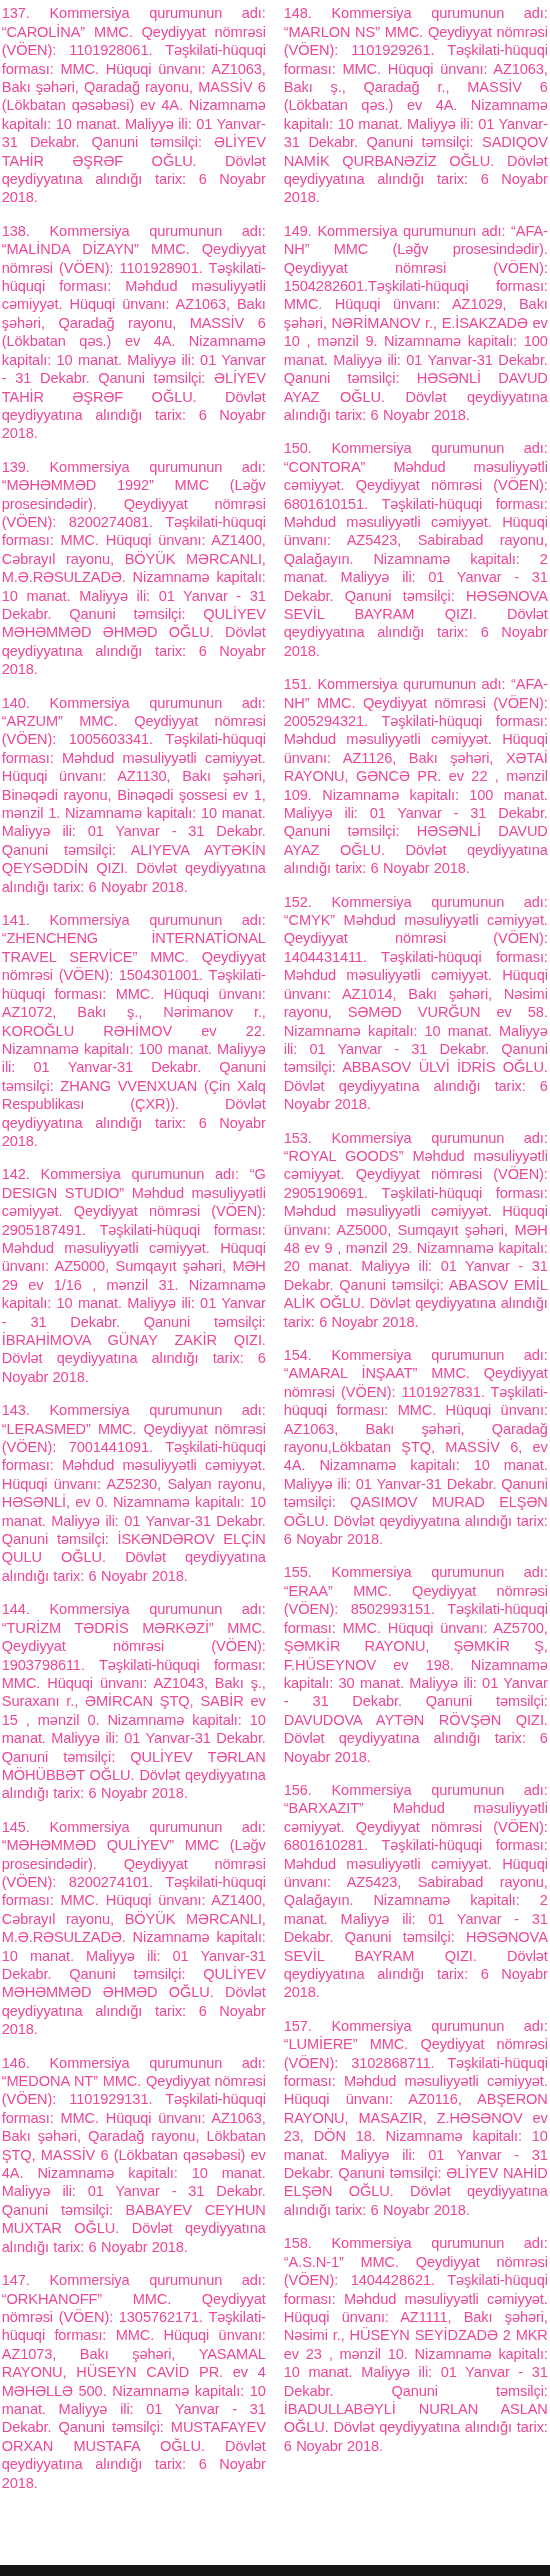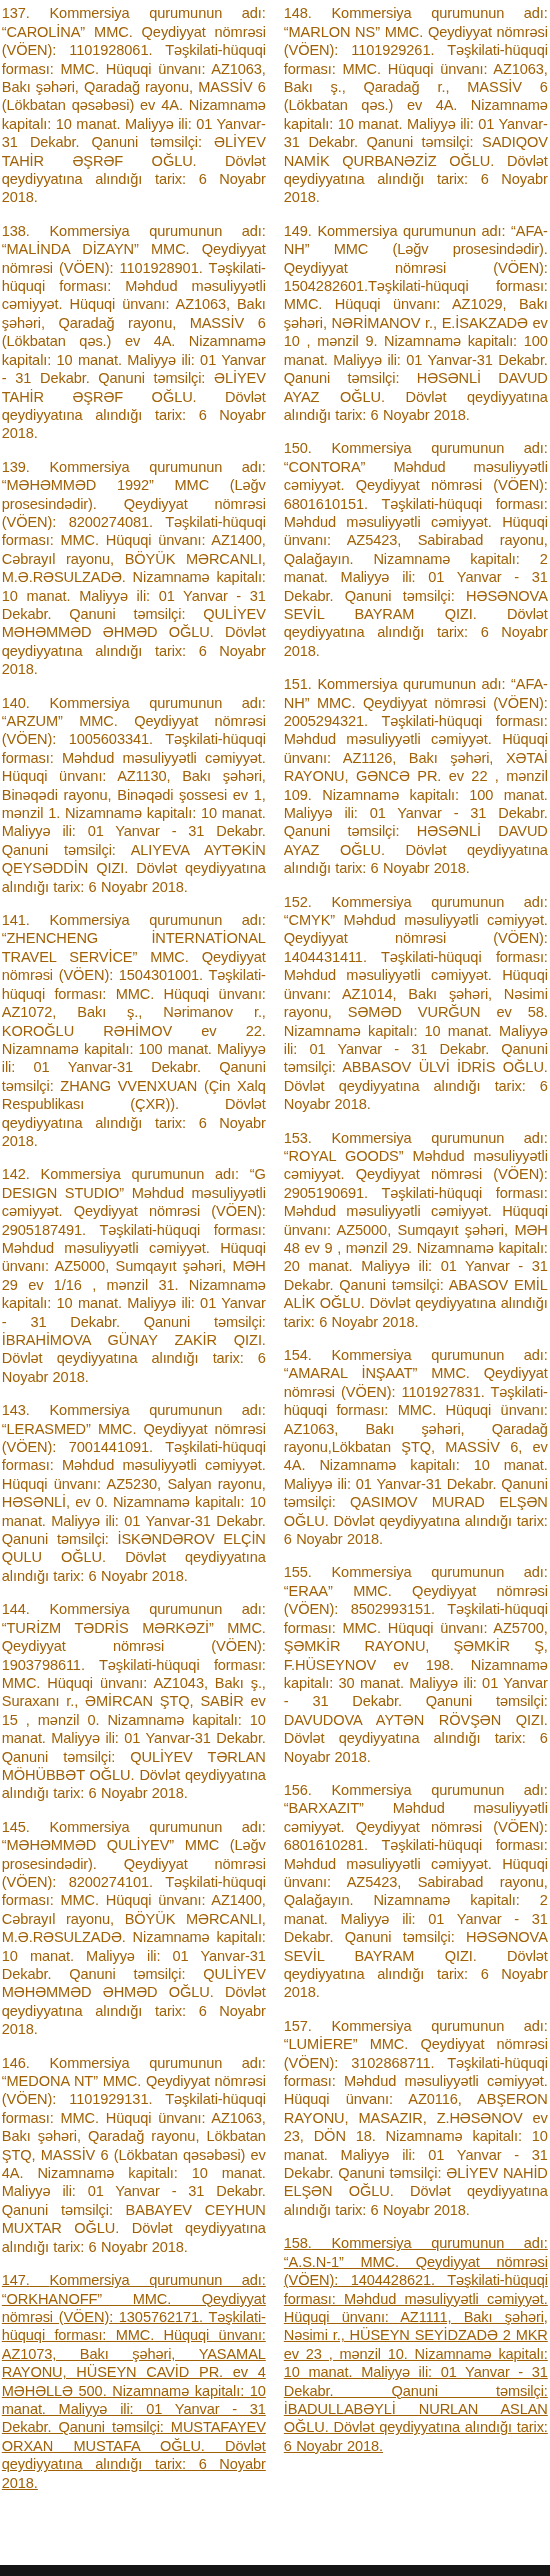--- a/index.html
+++ b/index.html
@@ -7,41 +7,41 @@
     padding: 0;
     background: #ffffff;
   }
   .page {
     position: relative;
     width: 550px;
     height: 2576px;
     background: #ffffff;
     overflow: hidden;
     font-family: "Liberation Sans", "DejaVu Sans", sans-serif;
-    color: #a16207;
+    color: #ec4899;
   }
   .columns {
     display: flex;
     gap: 18px;
     padding: 4.4px 1.8px 0 1.8px;
     box-sizing: border-box;
   }
   .col {
     width: 264px;
     flex: 0 0 264px;
   }
   .entry {
     margin: 0 0 15px 0;
     font-size: 14.6px;
     line-height: 18.4px;
     text-align: justify;
     letter-spacing: -0.1px;
     word-spacing: 0.4px;
   }
-  .entry:last-child { margin-bottom: 0; text-decoration: underline; }
+  .entry:last-child { margin-bottom: 0; }
   .entry-number { white-space: nowrap; }
   .bottom-rule {
     position: absolute;
     left: 0;
     bottom: 0;
     width: 550px;
     height: 11.5px;
     background: #161616;
   }
 </style>

